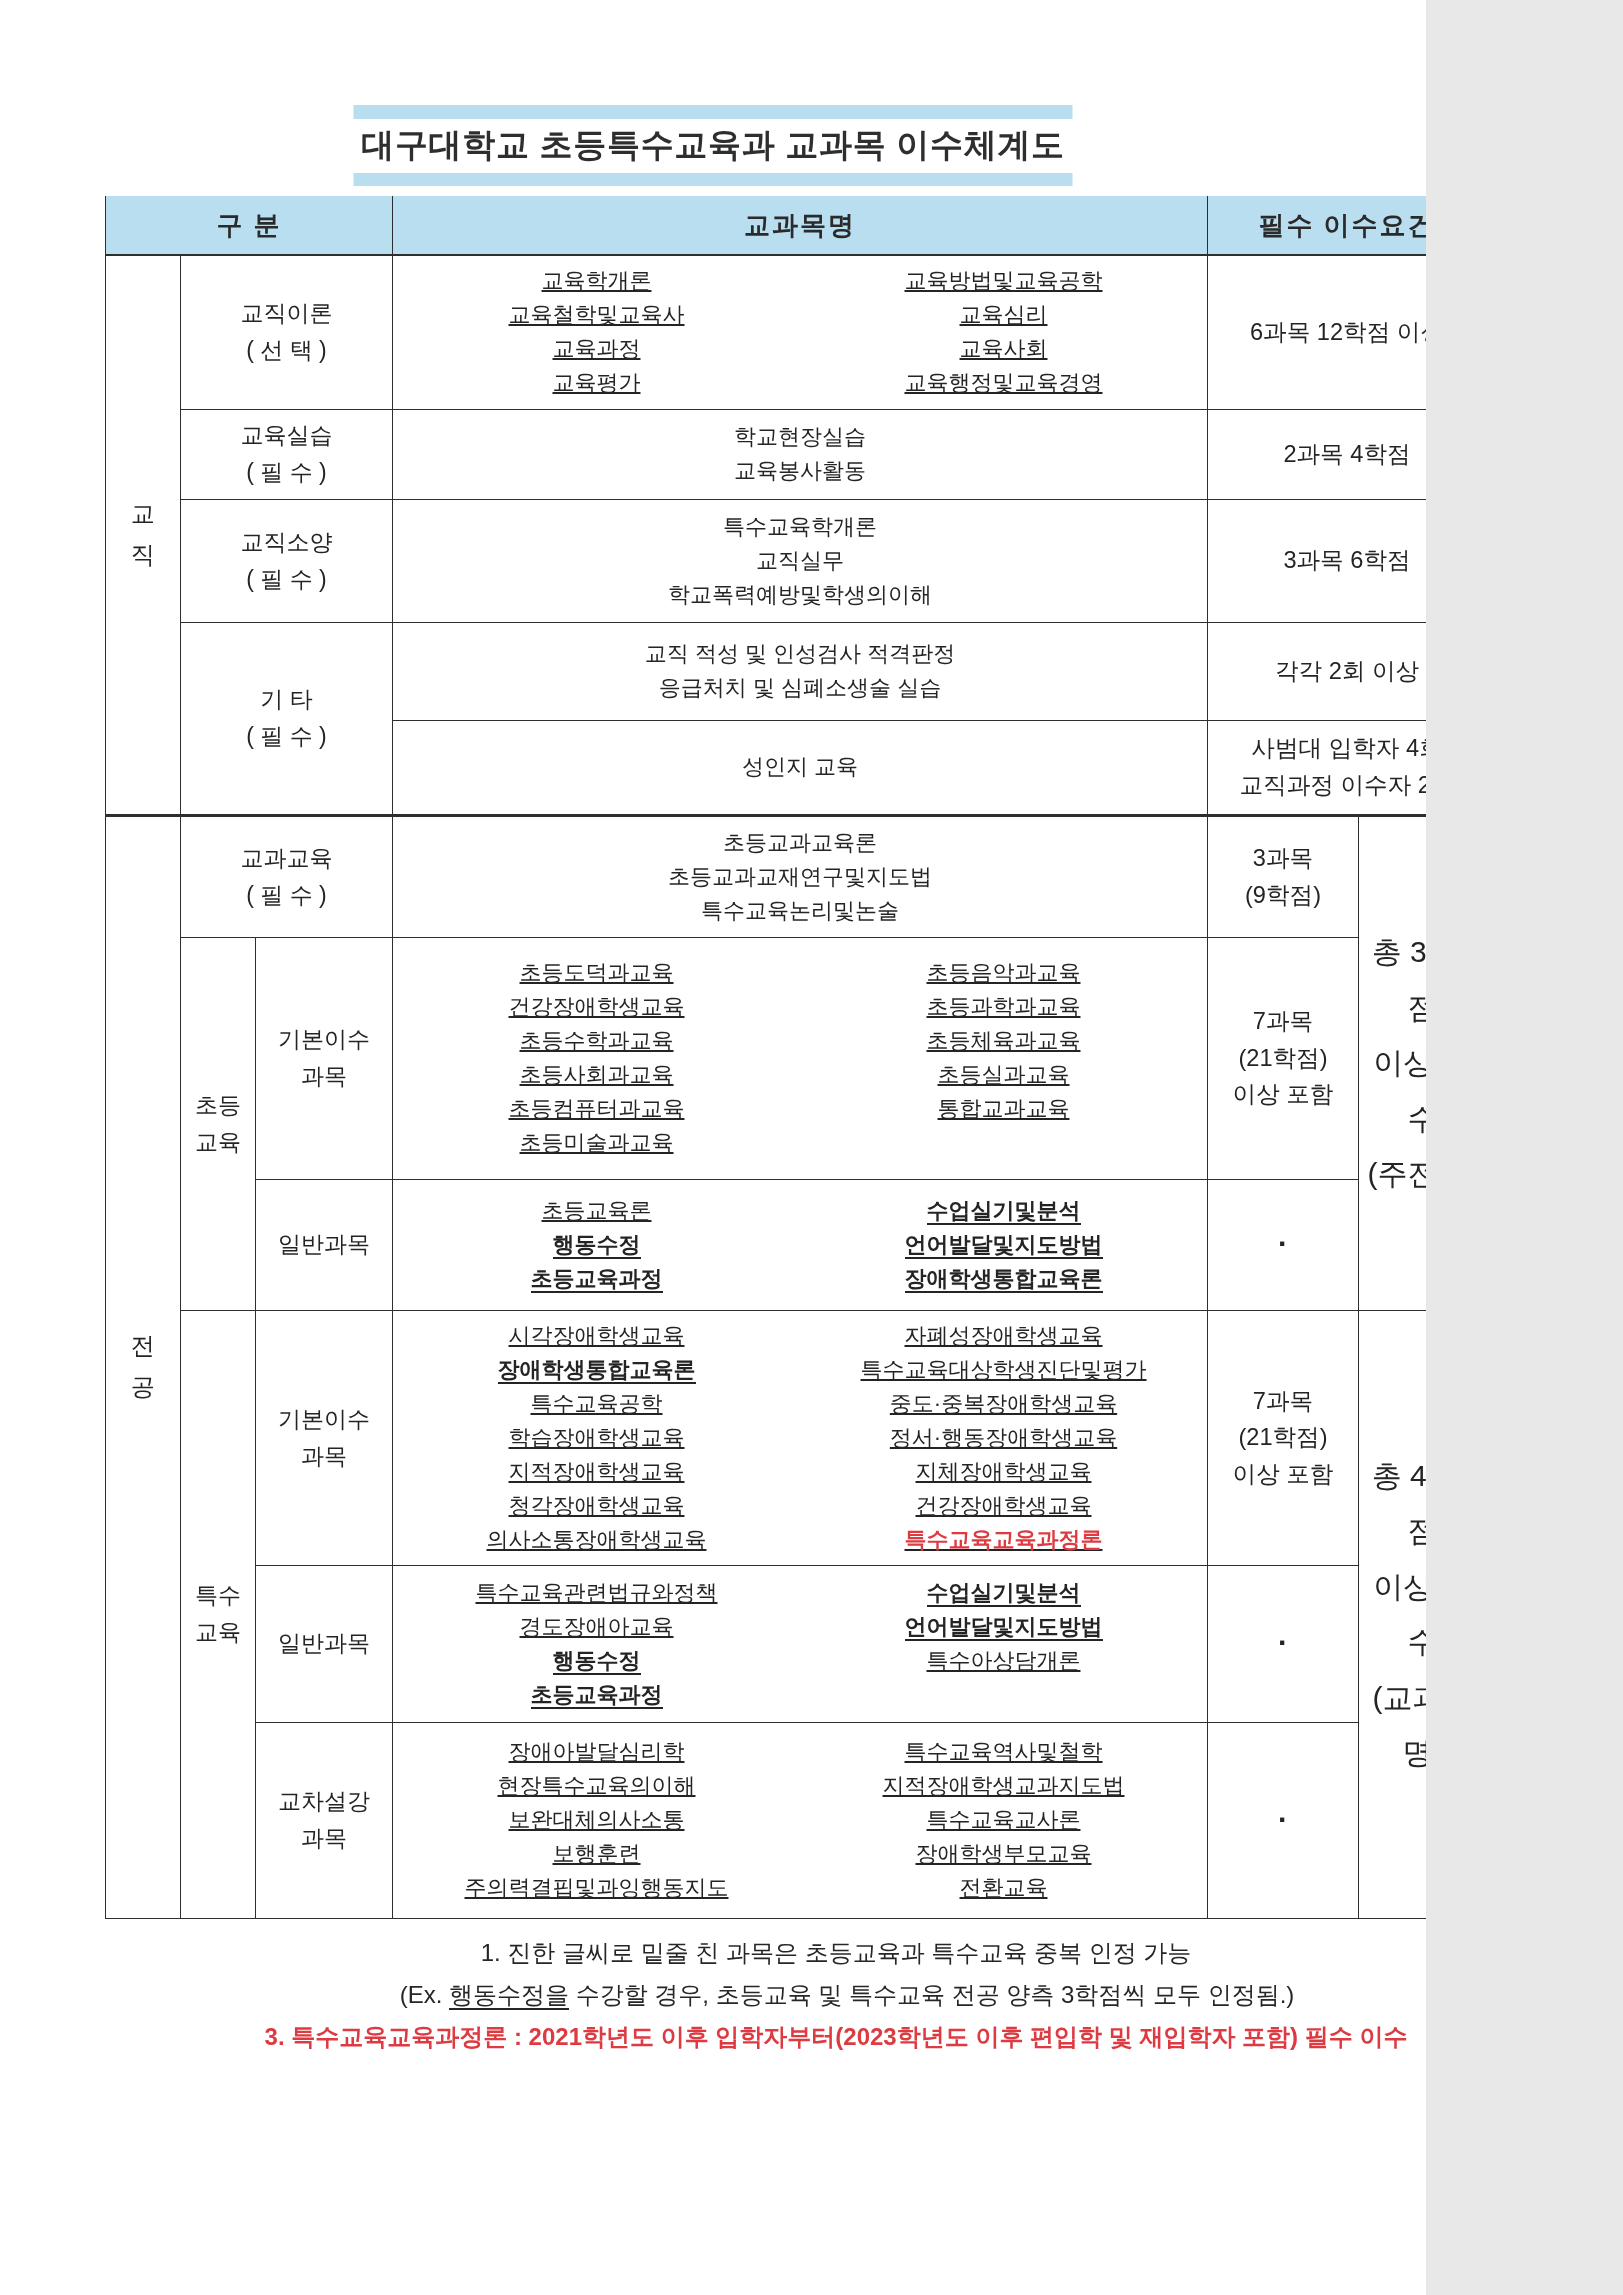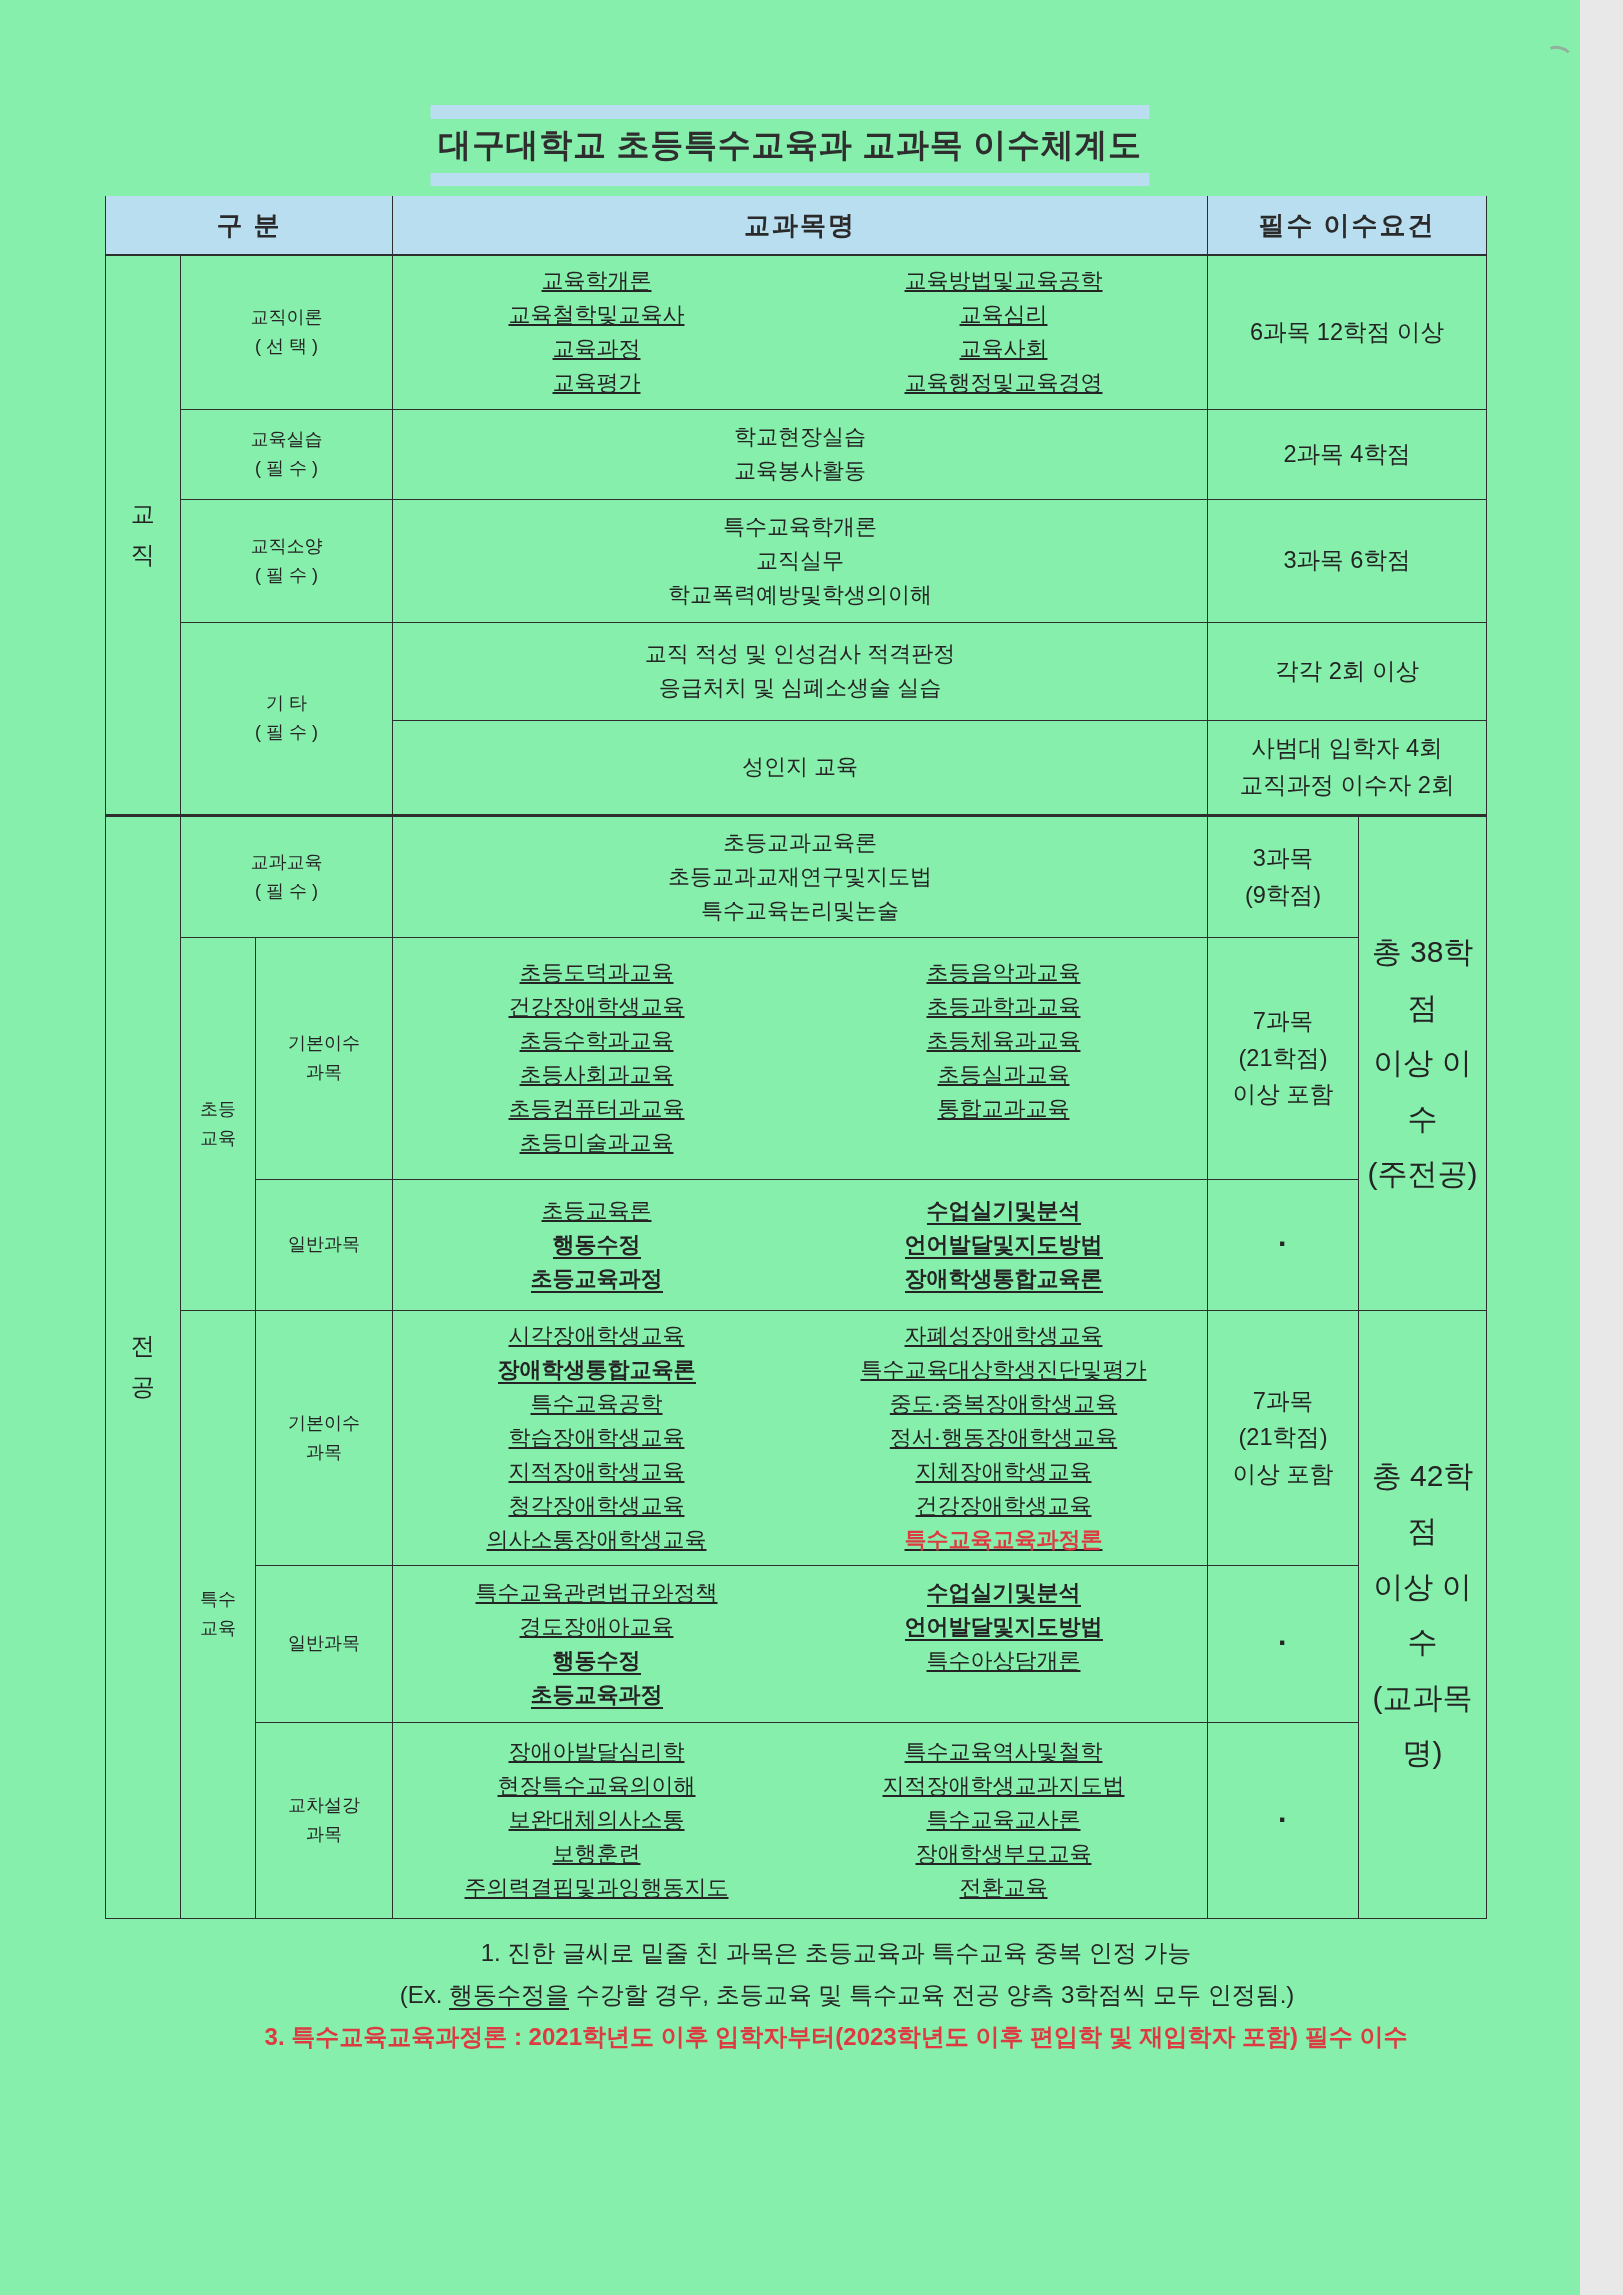--- a/index.html
+++ b/index.html
@@ -1,31 +1,31 @@
 <!DOCTYPE html>
 <html style="--highlight_blue: #b9def0; --accent_red: #dd3a41; --ink: #242424;font-size:10.5px"><head>
 <meta charset="utf-8">
 <style>
   html,body{margin:0;padding:0;background:#e8e8e8;}
-  .page{position:relative;width:1580px;height:2295px;background:#86efac;overflow:hidden;
+  .page{position:relative;width:1426px;height:2295px;background:#ffffff;overflow:hidden;
         font-family:"Liberation Sans","DejaVu Sans",sans-serif;color:var(--ink,#242424);}
 
   
   .title-wrap{position:absolute;top:105px;left:50%;transform:translateX(-50%);text-align:center;}
   .title-bar{height:13.7px;background:var(--highlight_blue,#b9def0);width:719px;margin:0 auto;}
   .title-text{font-size:33px;font-weight:700;letter-spacing:0.7px;margin:3.9px 0 5.2px;color:#2e2e2e;white-space:nowrap;}
 
   
   table.tbl{position:absolute;left:105px;top:196px;width:1381px;border-collapse:collapse;table-layout:fixed;}
   .tbl td,.tbl th{border:1.6px solid #2e2e2e;padding:0;text-align:center;vertical-align:middle;overflow:hidden;}
   .tbl th{border-top:none;border-bottom:2.9px solid #2e2e2e;background:var(--highlight_blue,#b9def0);
           font-size:26px;font-weight:700;letter-spacing:2px;color:#2a2a2a;}
   tr.sep>td{border-top-width:3.3px;}
   .vlabel{font-size:24px;white-space:pre-line;line-height:1.7;letter-spacing:0.7px;}
-  .slabel{font-size:18px;white-space:pre-line;line-height:1.6;}
+  .slabel{font-size:23px;white-space:pre-line;line-height:1.6;}
   .cline{font-size:22px;line-height:34px;}
   .two-col{display:flex;width:100%;}
   .two-col>div{flex:1;text-decoration:underline;}
   .req{font-size:23.6px;white-space:pre-line;line-height:1.55;}
   .req-dot{font-size:30px;font-weight:700;}
   .total{font-size:30px;white-space:pre-line;line-height:1.85;}
   .bu{font-weight:700;border-bottom:2.3px solid currentColor;display:inline-block;line-height:1.15;padding-bottom:0.7px;}
   .red{color:var(--accent_red,#dd3a41);font-weight:700;}
 
   

